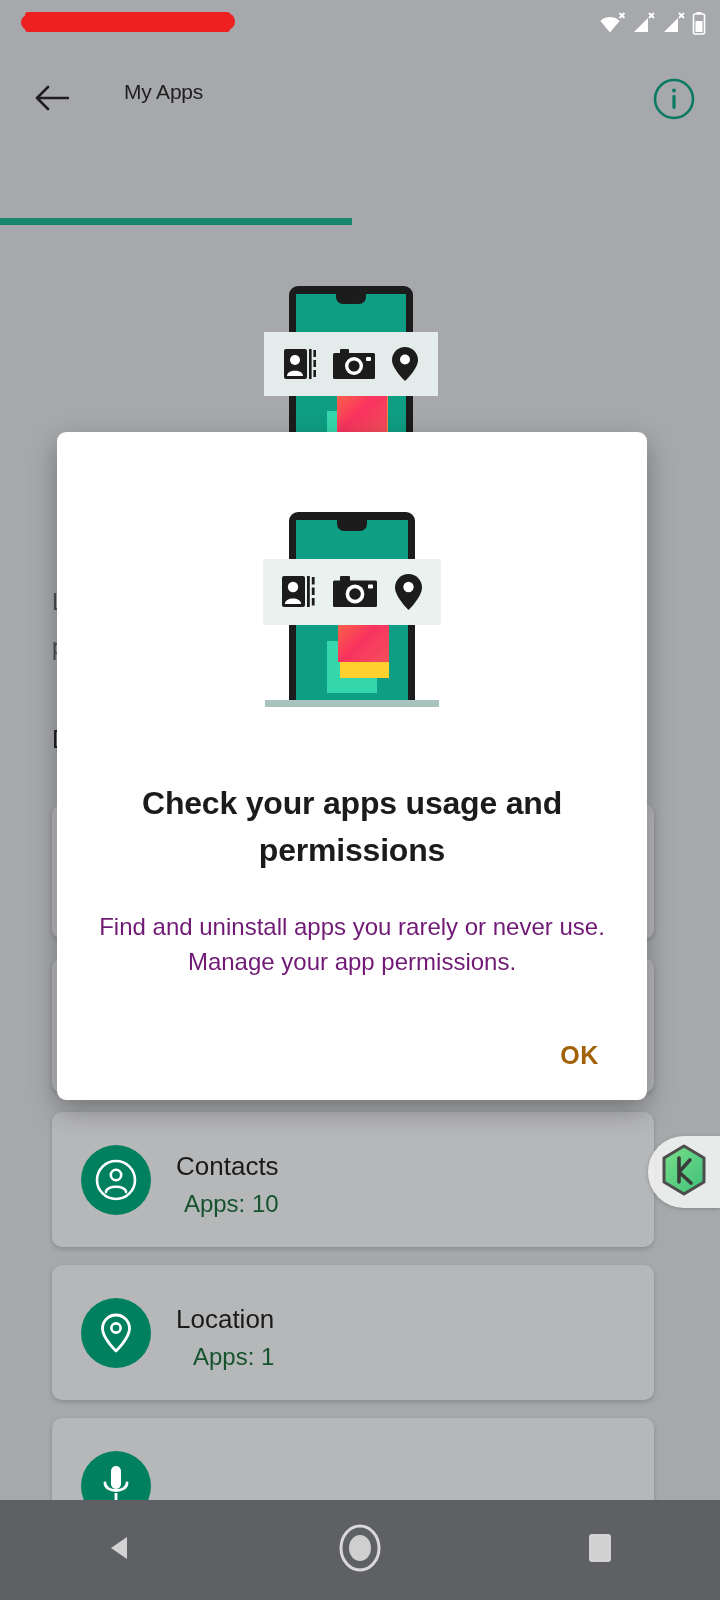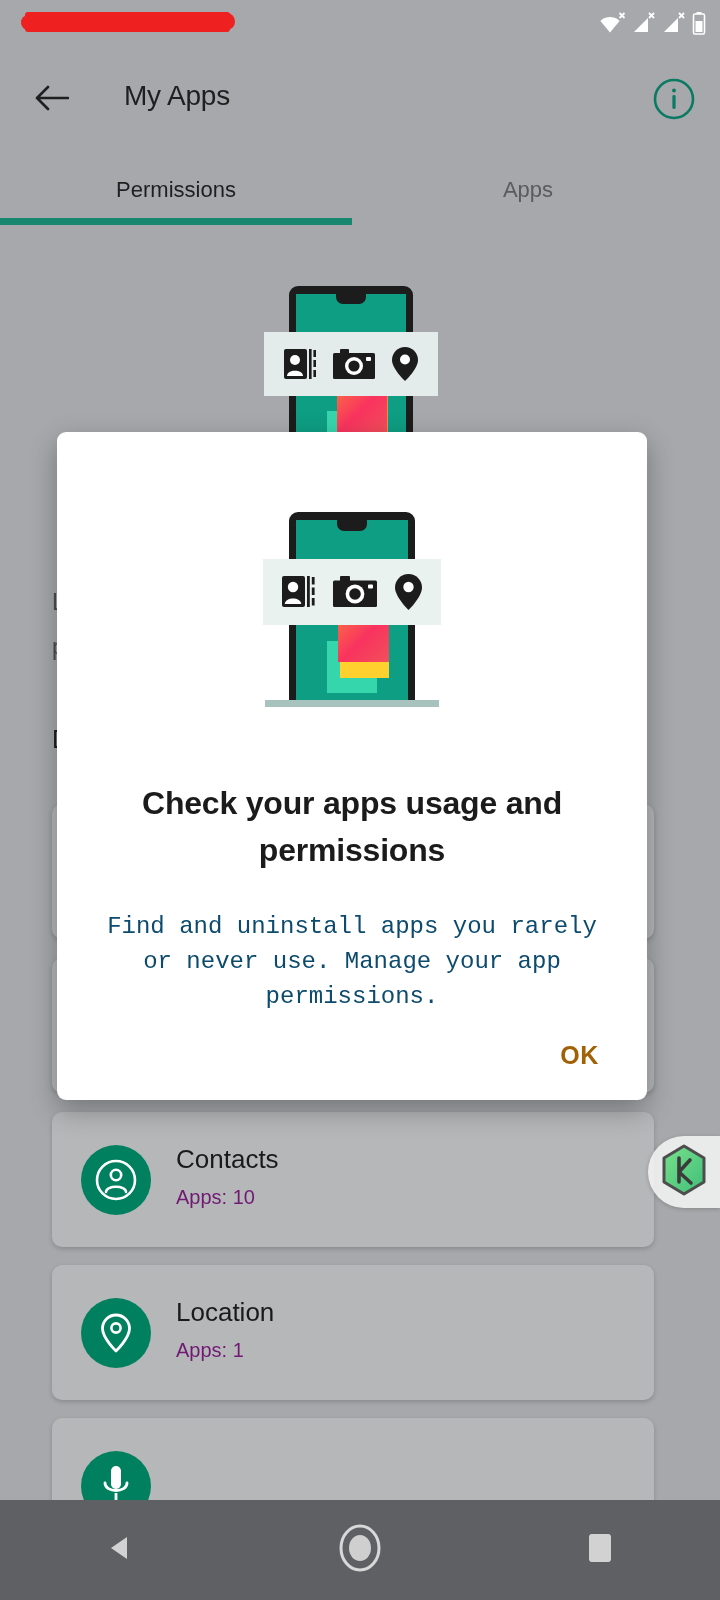--- a/index.html
+++ b/index.html
@@ -49,21 +49,21 @@
   .app-bar {
     position:absolute; top:62px; left:0; width:720px; height:76px;
   }
   .back-arrow {
     position:absolute; left:28px; top:14px;
     width:48px; height:48px;
     display:flex; align-items:center; justify-content:center;
   }
   .app-title {
     position:absolute; left:124px; top:18px;
-    font-size:28px; color:#1f1f1f; letter-spacing:-0.2px;
+    font-size:21px; color:#1f1f1f; letter-spacing:-0.2px;
   }
   .info-btn {
     position:absolute; right:22px; top:15px;
     width:48px; height:48px;
     display:flex; align-items:center; justify-content:center;
   }
 
   
   .tabs {
     position:absolute; top:160px; left:0; width:720px; height:68px;
@@ -162,27 +162,27 @@
     box-shadow:0 2px 5px rgba(0,0,0,0.18);
   }
   .perm-card .p-icon {
     position:absolute; left:29px; top:33px;
     width:70px; height:70px;
     background:#00805f;
     border-radius:50%;
     display:flex; align-items:center; justify-content:center;
   }
   .perm-card .p-text {
-    position:absolute; left:124px; top:28px;
+    position:absolute; left:124px; top:35px;text-align:right;
   }
   .perm-card .p-title {
     font-size:26px; color:#1a1a1a; line-height:38px;
   }
   .perm-card .p-sub {
-    font-size:20px; color:#701a75; line-height:38px;
+    font-size:24px; color:#14532d; line-height:38px;
   }
 
   
   .k-widget {
     position:absolute; right:0; top:1136px;
     width:72px; height:72px;
     background:rgba(245,245,245,0.86);
     border-radius:36px 0 0 36px;
     display:flex; align-items:center; justify-content:center;
     box-shadow:0 1px 4px rgba(0,0,0,0.2);
@@ -207,22 +207,21 @@
     width:506px;
     text-align:center;
     font-size:32px; font-weight:bold; line-height:47px;
     color:#1b1b1b; letter-spacing:-0.2px;
   }
   .dlg-body {
     position:absolute; left:42px; top:477px;
     width:506px;
     text-align:center;
     font-size:24px; line-height:35px;
-    color:#0c4a6e;
-    font-family:Liberation Mono, monospace;
+    color:#701a75;
   }
   .dlg-ok {
     position:absolute; right:28px; bottom:18px;
     padding:12px 20px;
     font-size:25px; font-weight:bold;
     color:#a16207;
     letter-spacing:0.6px;
     background:transparent; border:none;
     font-family:"Liberation Sans", sans-serif;
     cursor:pointer;
@@ -291,28 +290,20 @@
         <span>
           <svg width="42" height="42" viewBox="0 0 42 42">
             <circle cx="21" cy="21" r="19" fill="none" stroke="#0a7a63" stroke-width="2.6"></circle>
             <circle cx="21" cy="12.5" r="1.9" fill="#0a7a63"></circle>
             <rect x="19.4" y="17" width="3.2" height="14" rx="1.4" fill="#0a7a63"></rect>
           </svg>
         </span>
       </div>
     </div>
 
-    <div class="tabs">
-      <div class="tab active">
-        <span>Permissions</span>
-      </div>
-      <div class="tab inactive">
-        <span>Apps</span>
-      </div>
-    </div>
     <div class="tab-indicator"></div>
 
     <div class="bg-hero ill">
       <div class="phone-body"></div>
       <div class="phone-screen"></div>
       <div class="notch"></div>
       <div class="tile-mint"></div>
       <div class="tile-yellow"></div>
       <div class="tile-orange"></div>
       <div class="tile-pink"></div>

